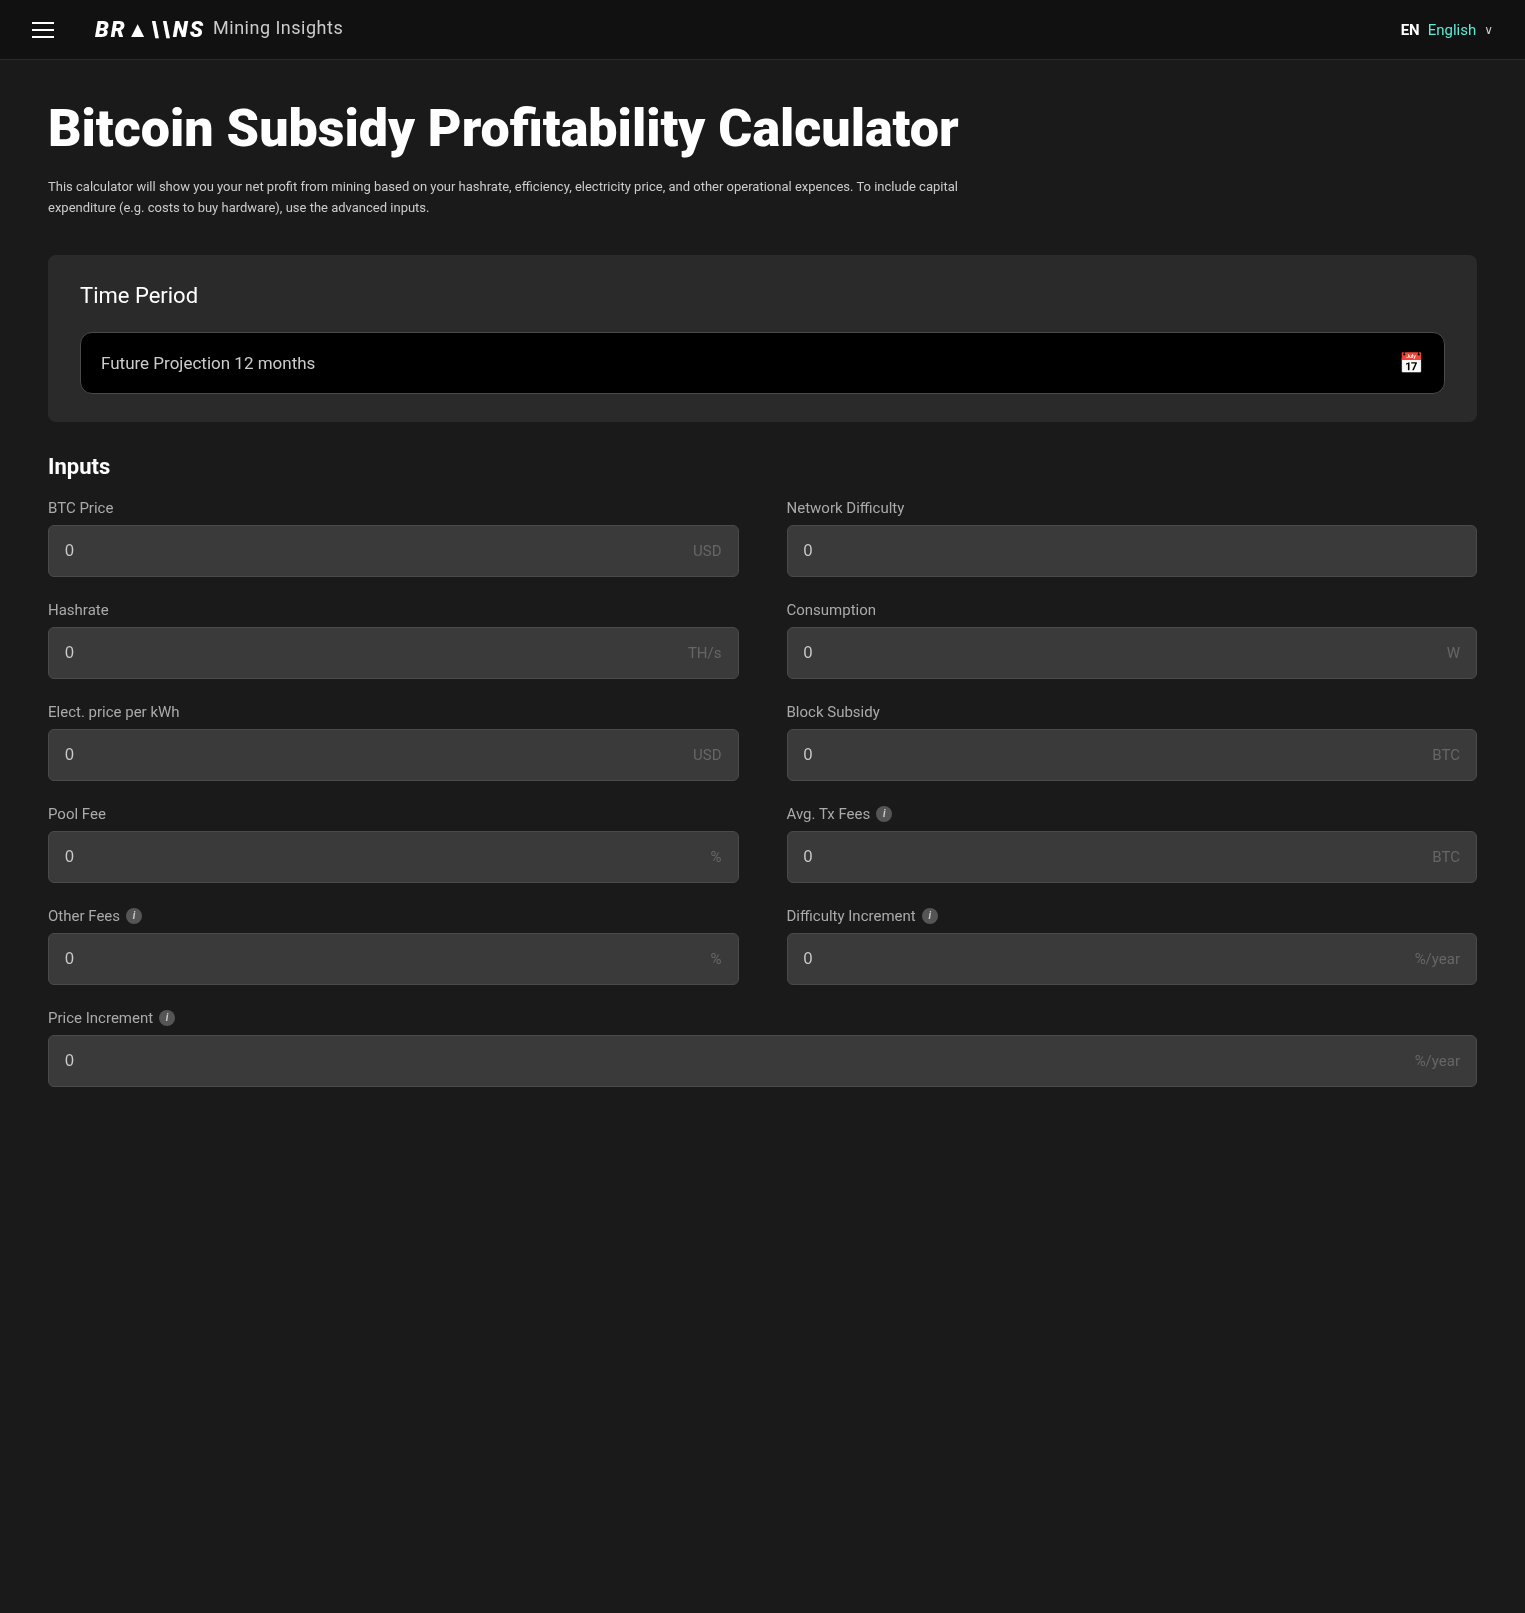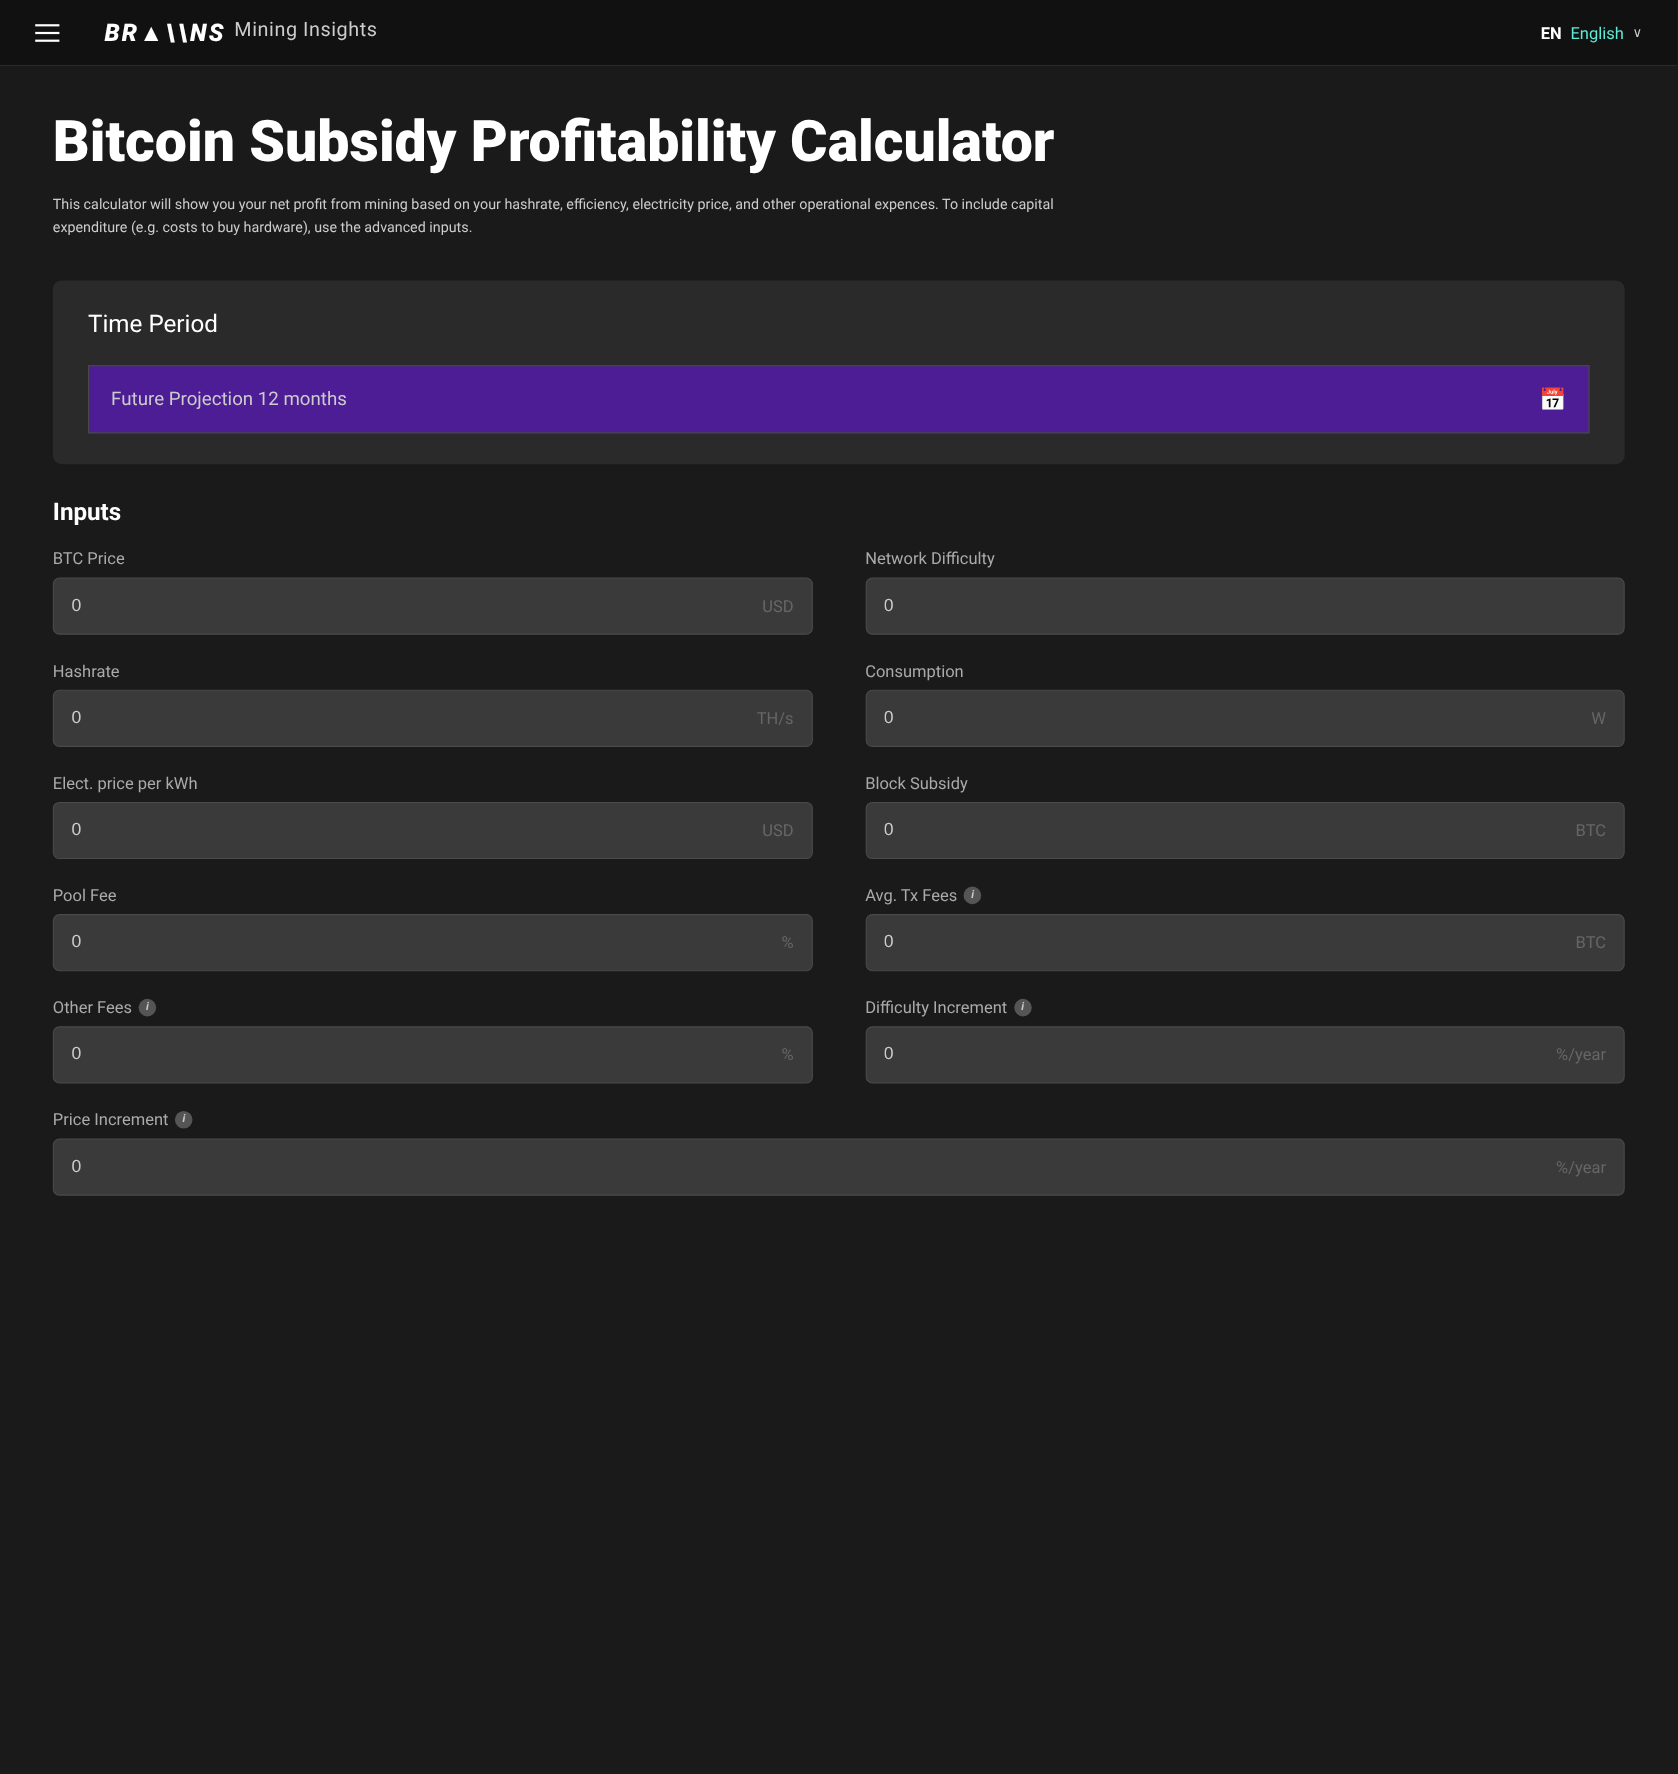--- a/index.html
+++ b/index.html
@@ -119,23 +119,23 @@
     }
 
     .section-title {
       font-size: 22px;
       font-weight: 400;
       color: #ffffff;
       margin-bottom: 24px;
     }
 
     .time-period-selector {
-      background-color: #4c1d95;
+      background-color: #000000;
       border: 1px solid #4a4a4a;
-      border-radius: 0;
+      border-radius: 12px;
       padding: 18px 20px;
       display: flex;
       align-items: center;
       justify-content: space-between;
       cursor: pointer;
     }
 
     .time-period-label {
       font-size: 17px;
       color: #cccccc;

